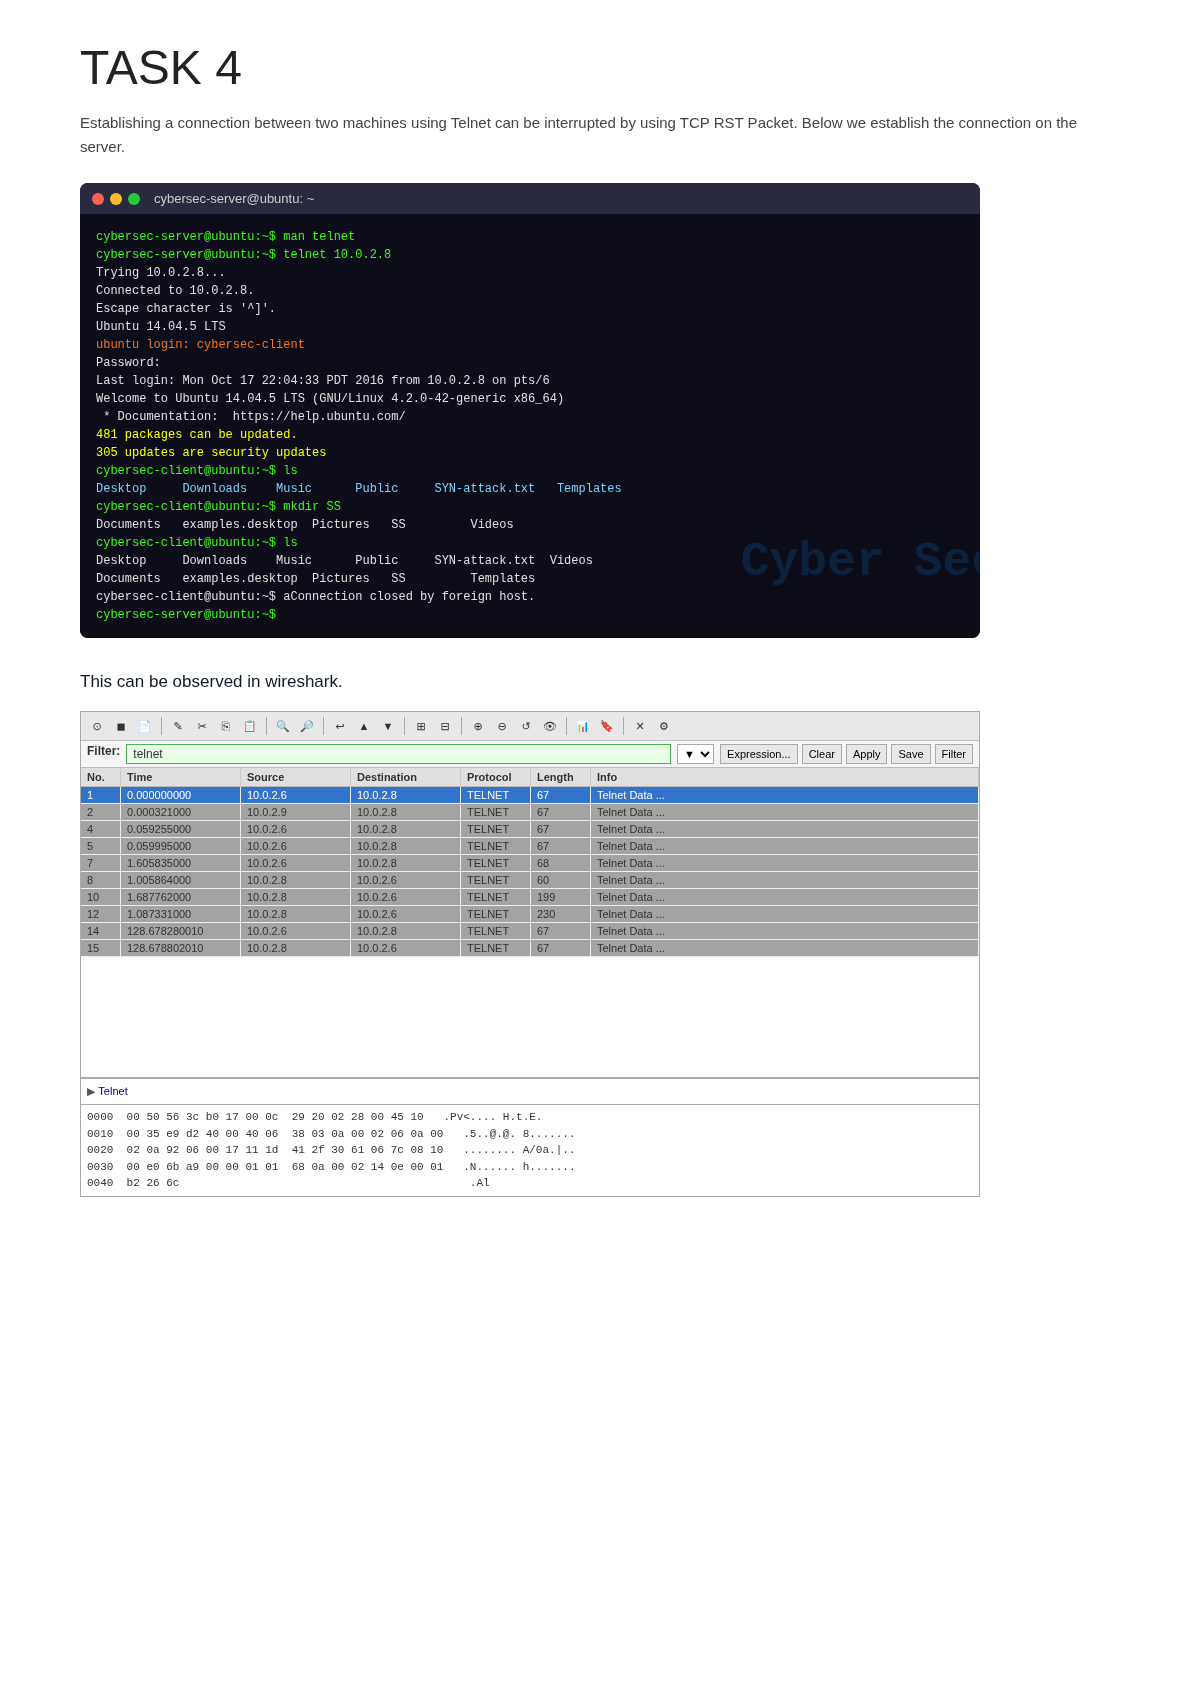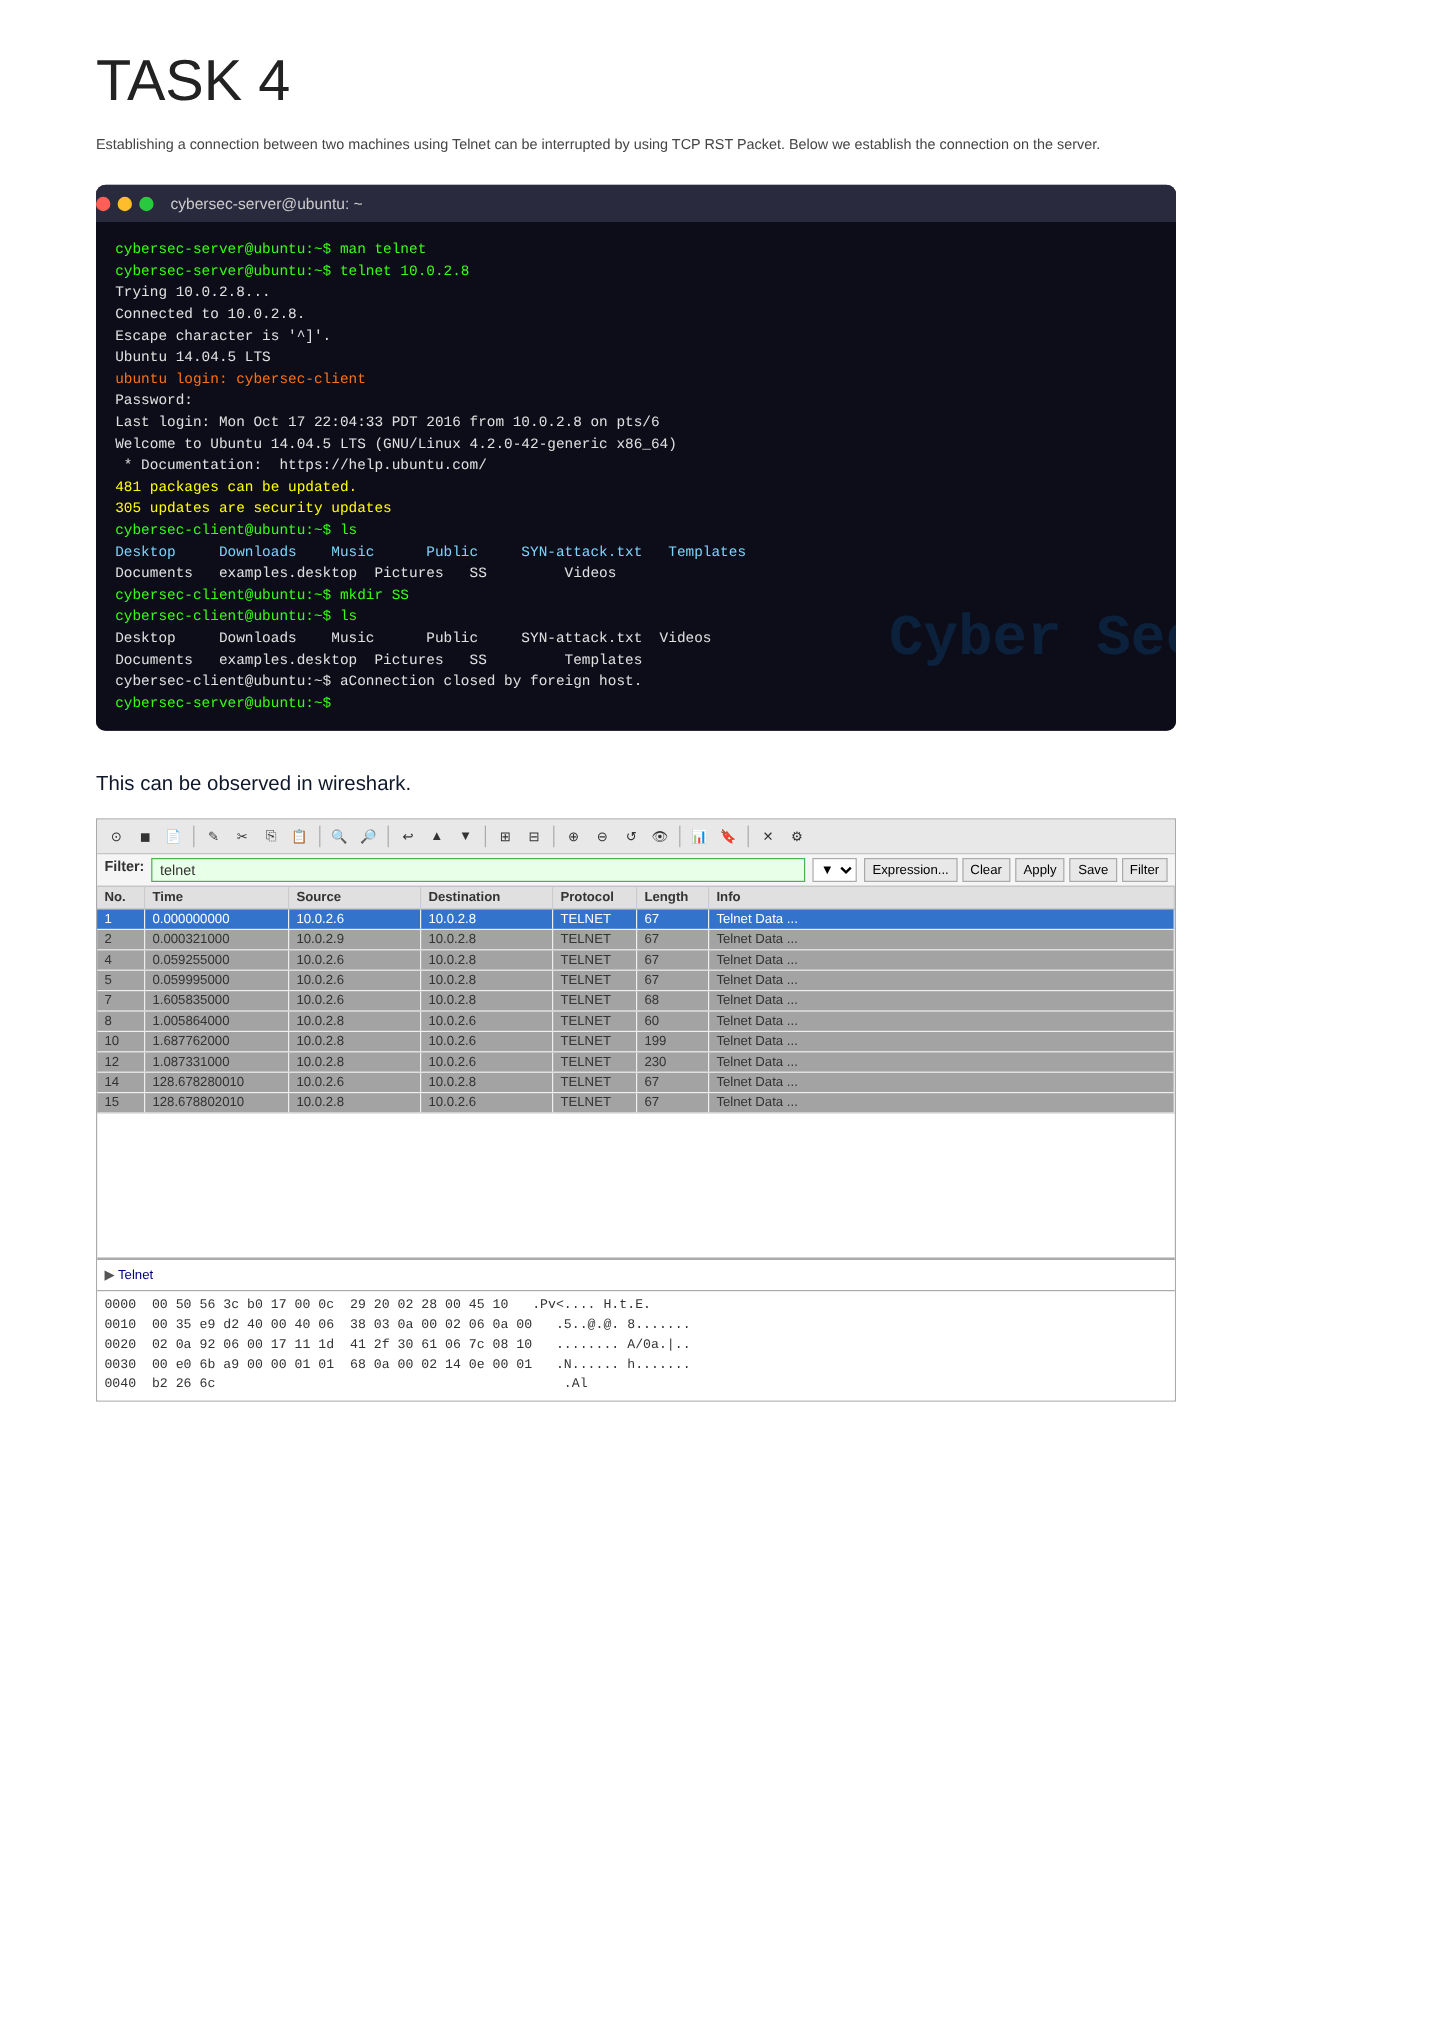--- a/index.html
+++ b/index.html
@@ -11,37 +11,37 @@
       min-height: 1697px;
       padding: 40px 80px;
     }
     h1.task-title {
       font-size: 48px;
       font-weight: 300;
       color: #222;
       margin-bottom: 16px;
     }
     .task-description {
-      font-size: 12px;
+      font-size: 15px;
       color: #444;
       margin-bottom: 24px;
       line-height: 1.6;
     }
     
     .terminal-wrapper {
       background: #1a1a2e;
       border-radius: 8px;
       overflow: hidden;
       margin-bottom: 30px;
       position: relative;
       max-width: 900px;
     }
     .terminal-titlebar {
       background: #2a2a3e;
-      padding: 8px 0;
+      padding: 8px 12px;
       display: flex;
       align-items: center;
       gap: 6px;
     }
     .dot {
       width: 12px;
       height: 12px;
       border-radius: 50%;
       display: inline-block;
     }
@@ -247,22 +247,22 @@
         <span class="terminal-line" style="color: rgb(224, 224, 224);">Last login: Mon Oct 17 22:04:33 PDT 2016 from 10.0.2.8 on pts/6</span>
         <span class="terminal-line" style="color: rgb(224, 224, 224);">Welcome to Ubuntu 14.04.5 LTS (GNU/Linux 4.2.0-42-generic x86_64)</span>
         <span class="terminal-line" style="color: rgb(224, 224, 224);"></span>
         <span class="terminal-line" style="color: rgb(224, 224, 224);"> * Documentation:  https://help.ubuntu.com/</span>
         <span class="terminal-line" style="color: rgb(224, 224, 224);"></span>
         <span class="terminal-line" style="color: rgb(255, 255, 0);">481 packages can be updated.</span>
         <span class="terminal-line" style="color: rgb(255, 255, 0);">305 updates are security updates</span>
         <span class="terminal-line" style="color: rgb(224, 224, 224);"></span>
         <span class="terminal-line" style="color: rgb(57, 255, 20);">cybersec-client@ubuntu:~$ ls</span>
         <span class="terminal-line" style="color: #7dd3fc;">Desktop     Downloads    Music      Public     SYN-attack.txt   Templates</span>
+        <span class="terminal-line" style="color: rgb(57, 255, 20);">cybersec-client@ubuntu:~$ mkdir SS</span>
         <span class="terminal-line" style="color: rgb(224, 224, 224);">Documents   examples.desktop  Pictures   SS         Videos</span>
-        <span class="terminal-line" style="color: rgb(57, 255, 20);">cybersec-client@ubuntu:~$ mkdir SS</span>
         <span class="terminal-line" style="color: rgb(57, 255, 20);">cybersec-client@ubuntu:~$ ls</span>
         <span class="terminal-line" style="color: rgb(224, 224, 224);">Desktop     Downloads    Music      Public     SYN-attack.txt  Videos</span>
         <span class="terminal-line" style="color: rgb(224, 224, 224);">Documents   examples.desktop  Pictures   SS         Templates</span>
         <span class="terminal-line" style="color: rgb(224, 224, 224);">cybersec-client@ubuntu:~$ aConnection closed by foreign host.</span>
         <span class="terminal-line" style="color: rgb(57, 255, 20);">cybersec-server@ubuntu:~$ </span>
       </div>
   </div>
 </div>
 
 <p class="wireshark-label">This can be observed in wireshark.</p>

